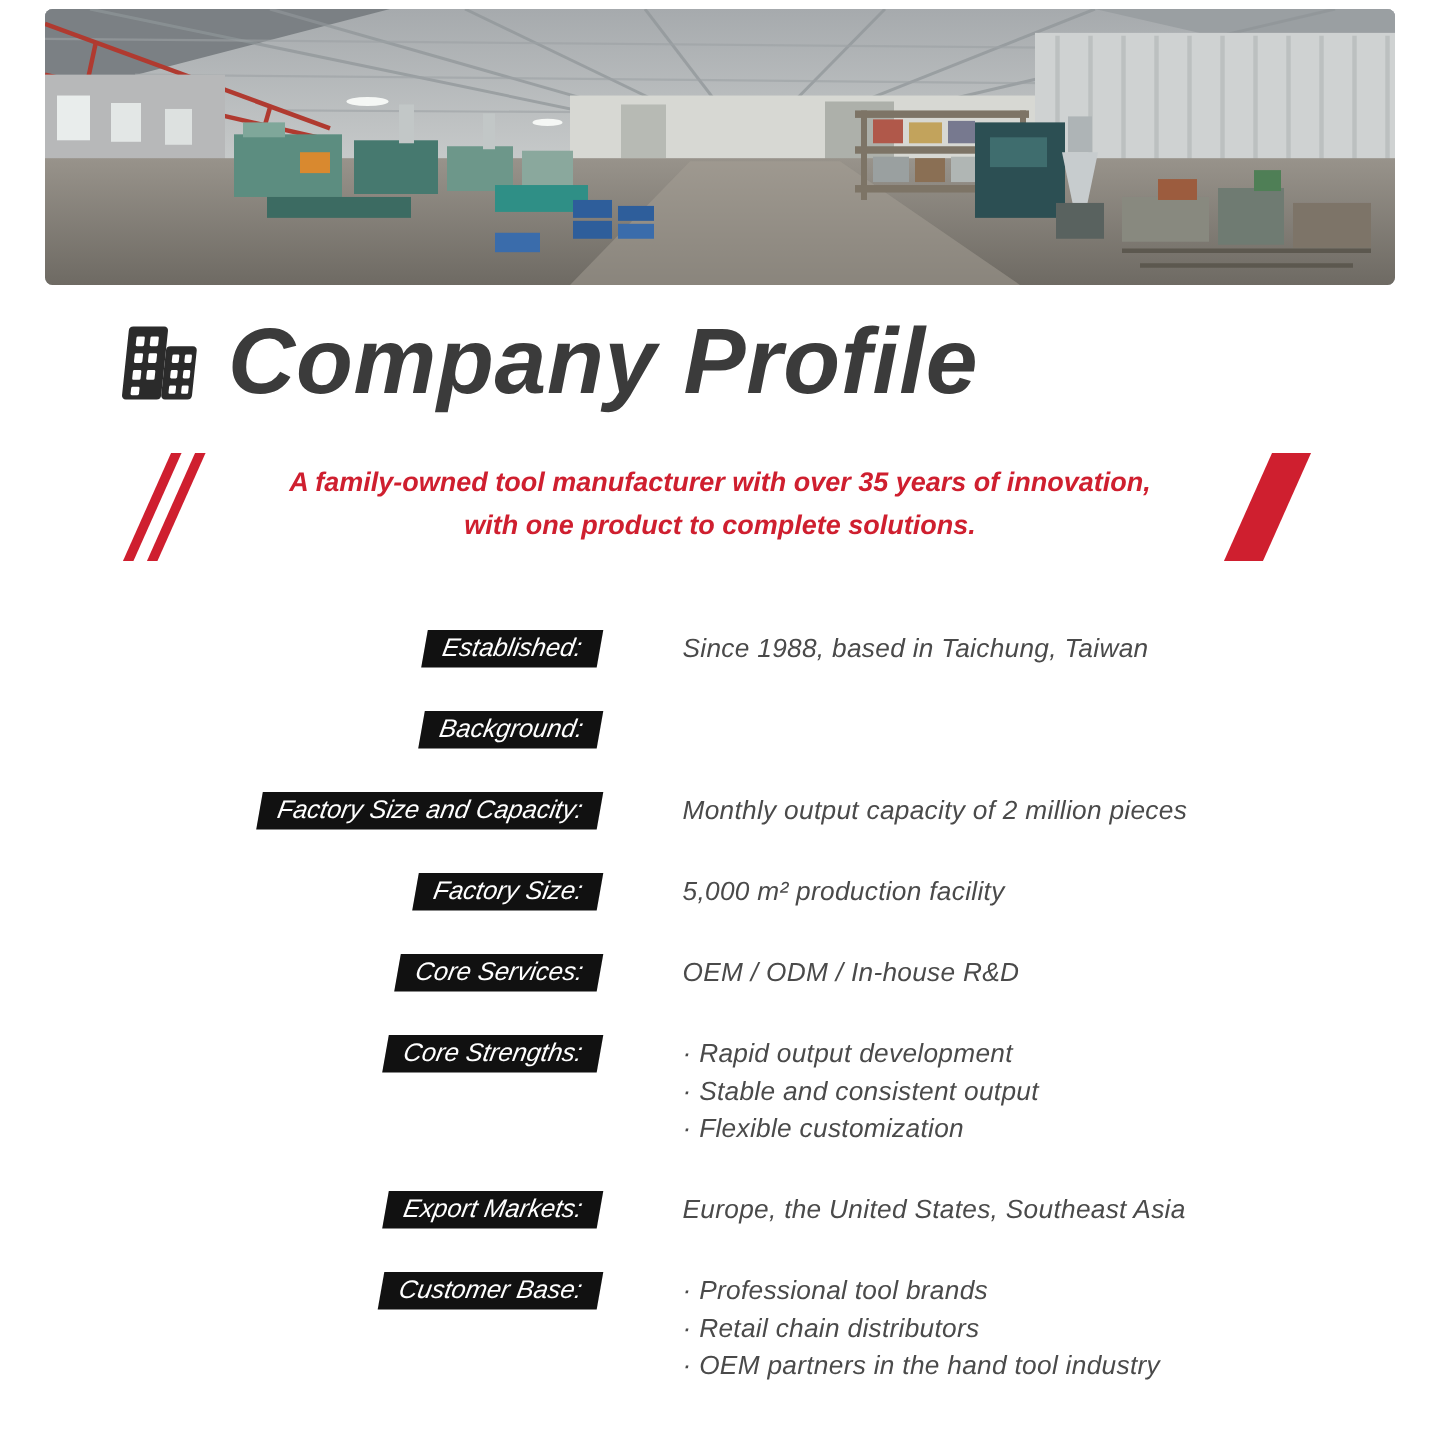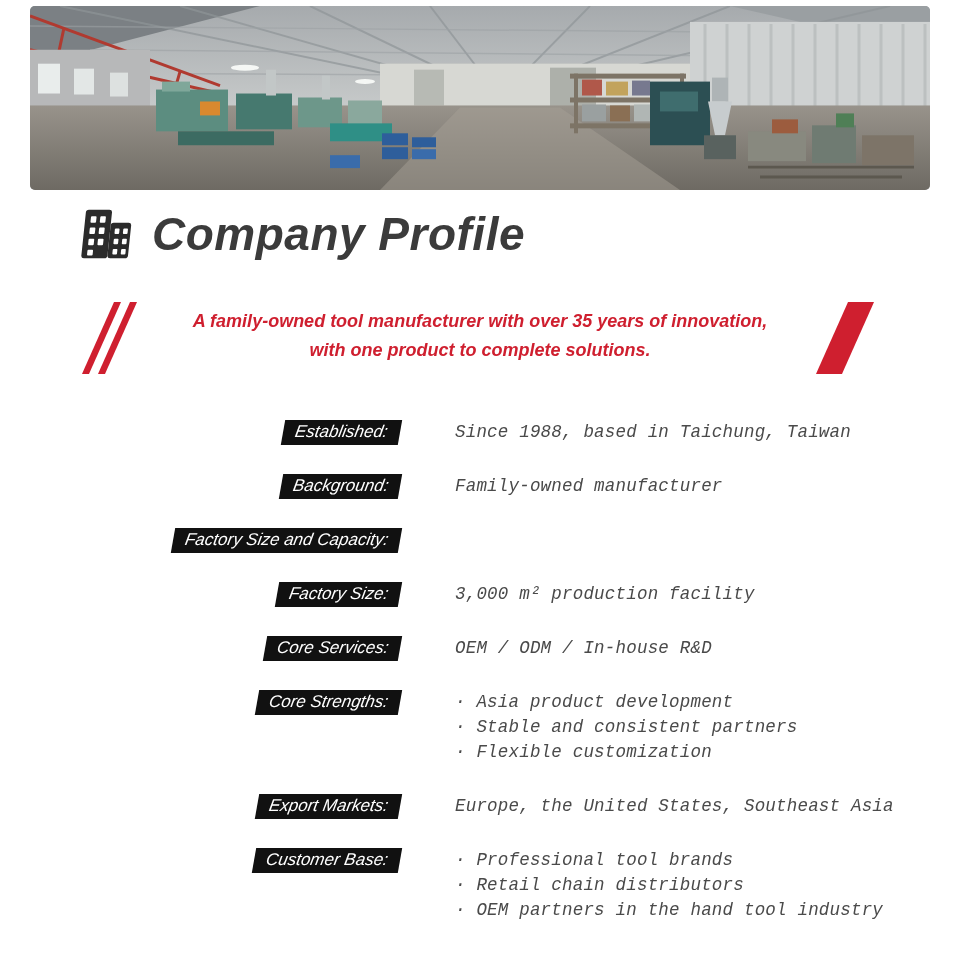--- a/index.html
+++ b/index.html
@@ -22,21 +22,21 @@
   .hero svg { width:100%; height:100%; display:block; }
 
   
   .title-row {
     position:absolute; left:78px; top:206px;
     display:flex; align-items:center; gap:18px;
   }
   .icon-building { display:inline-block; width:56px; height:56px; }
   .icon-building svg { width:56px; height:56px; transform:skewX(-6deg); }
   .page-title {
-    font-size:46px; font-weight:bold; font-style:italic;
+    font-size:62px; font-weight:bold; font-style:italic;
     color:#3b3b3b; letter-spacing:0.5px; white-space:nowrap;
   }
 
   
   .tagline-band { position:absolute; left:0; top:299px; width:960px; height:78px; }
   .tagline {
     position:absolute; left:140px; right:140px; top:8px;
     text-align:center;
     color:#cf1f2f; font-weight:bold; font-style:italic;
     font-size:18px; line-height:1.6;
@@ -53,21 +53,21 @@
   .row { display:flex; align-items:flex-start; margin-bottom:29px; }
   .label-col { flex:0 0 370px; width:370px; text-align:right; }
   .badge {
     display:inline-block;
     background:#111111; color:#ffffff;
     font-size:17px; font-style:italic;
     line-height:20px; padding:2px 12px 3px;
     transform:skewX(-10deg);
     white-space:nowrap;
   }
-  .value-col { margin-left:55px; padding-top:0; max-width:470px;font-family:Liberation Mono, monospace; }
+  .value-col { margin-left:55px; padding-top:0; max-width:470px; }
   .value-line {
     font-size:17.5px; font-style:italic;
     line-height:25px; color:#4a4a4a; letter-spacing:0.2px;
     white-space:nowrap;
   }
 </style>
 </head>
 <body>
 
 <main class="page">
@@ -246,58 +246,56 @@
       </div>
       <div class="value-col">
         <div class="value-line">Since 1988, based in Taichung, Taiwan</div>
       </div>
     </div>
 
     <div class="row">
       <div class="label-col">
         <span class="badge"><span>Background:</span></span>
       </div>
-      <div class="value-col">
-        <div class="value-line">Family-owned manufacturer</div>
-      </div>
     </div>
 
     <div class="row">
       <div class="label-col">
         <span class="badge"><span>Factory Size and Capacity:</span></span>
       </div>
       <div class="value-col">
+        <div class="value-line">Monthly output capacity of 2 million pieces</div>
       </div>
     </div>
 
     <div class="row">
       <div class="label-col">
         <span class="badge"><span>Factory Size:</span></span>
       </div>
       <div class="value-col">
-        <div class="value-line">3,000 m² production facility</div>
+        <div class="value-line">5,000 m² production facility</div>
       </div>
     </div>
 
     <div class="row">
       <div class="label-col">
         <span class="badge"><span>Core Services:</span></span>
       </div>
       <div class="value-col">
         <div class="value-line">OEM / ODM / In-house R&amp;D</div>
       </div>
     </div>
 
     <div class="row">
       <div class="label-col">
         <span class="badge"><span>Core Strengths:</span></span>
       </div>
       <div class="value-col">
-        <div class="value-line">· Asia product development</div>
-        <div class="value-line">· Stable and consistent partners</div>
+        <div class="value-line">· Rapid output development</div>
+        <div class="value-line">· Stable and consistent output</div>
         <div class="value-line">· Flexible customization</div>
       </div>
     </div>
 
     <div class="row">
       <div class="label-col">
         <span class="badge"><span>Export Markets:</span></span>
       </div>
       <div class="value-col">
         <div class="value-line">Europe, the United States, Southeast Asia</div>

